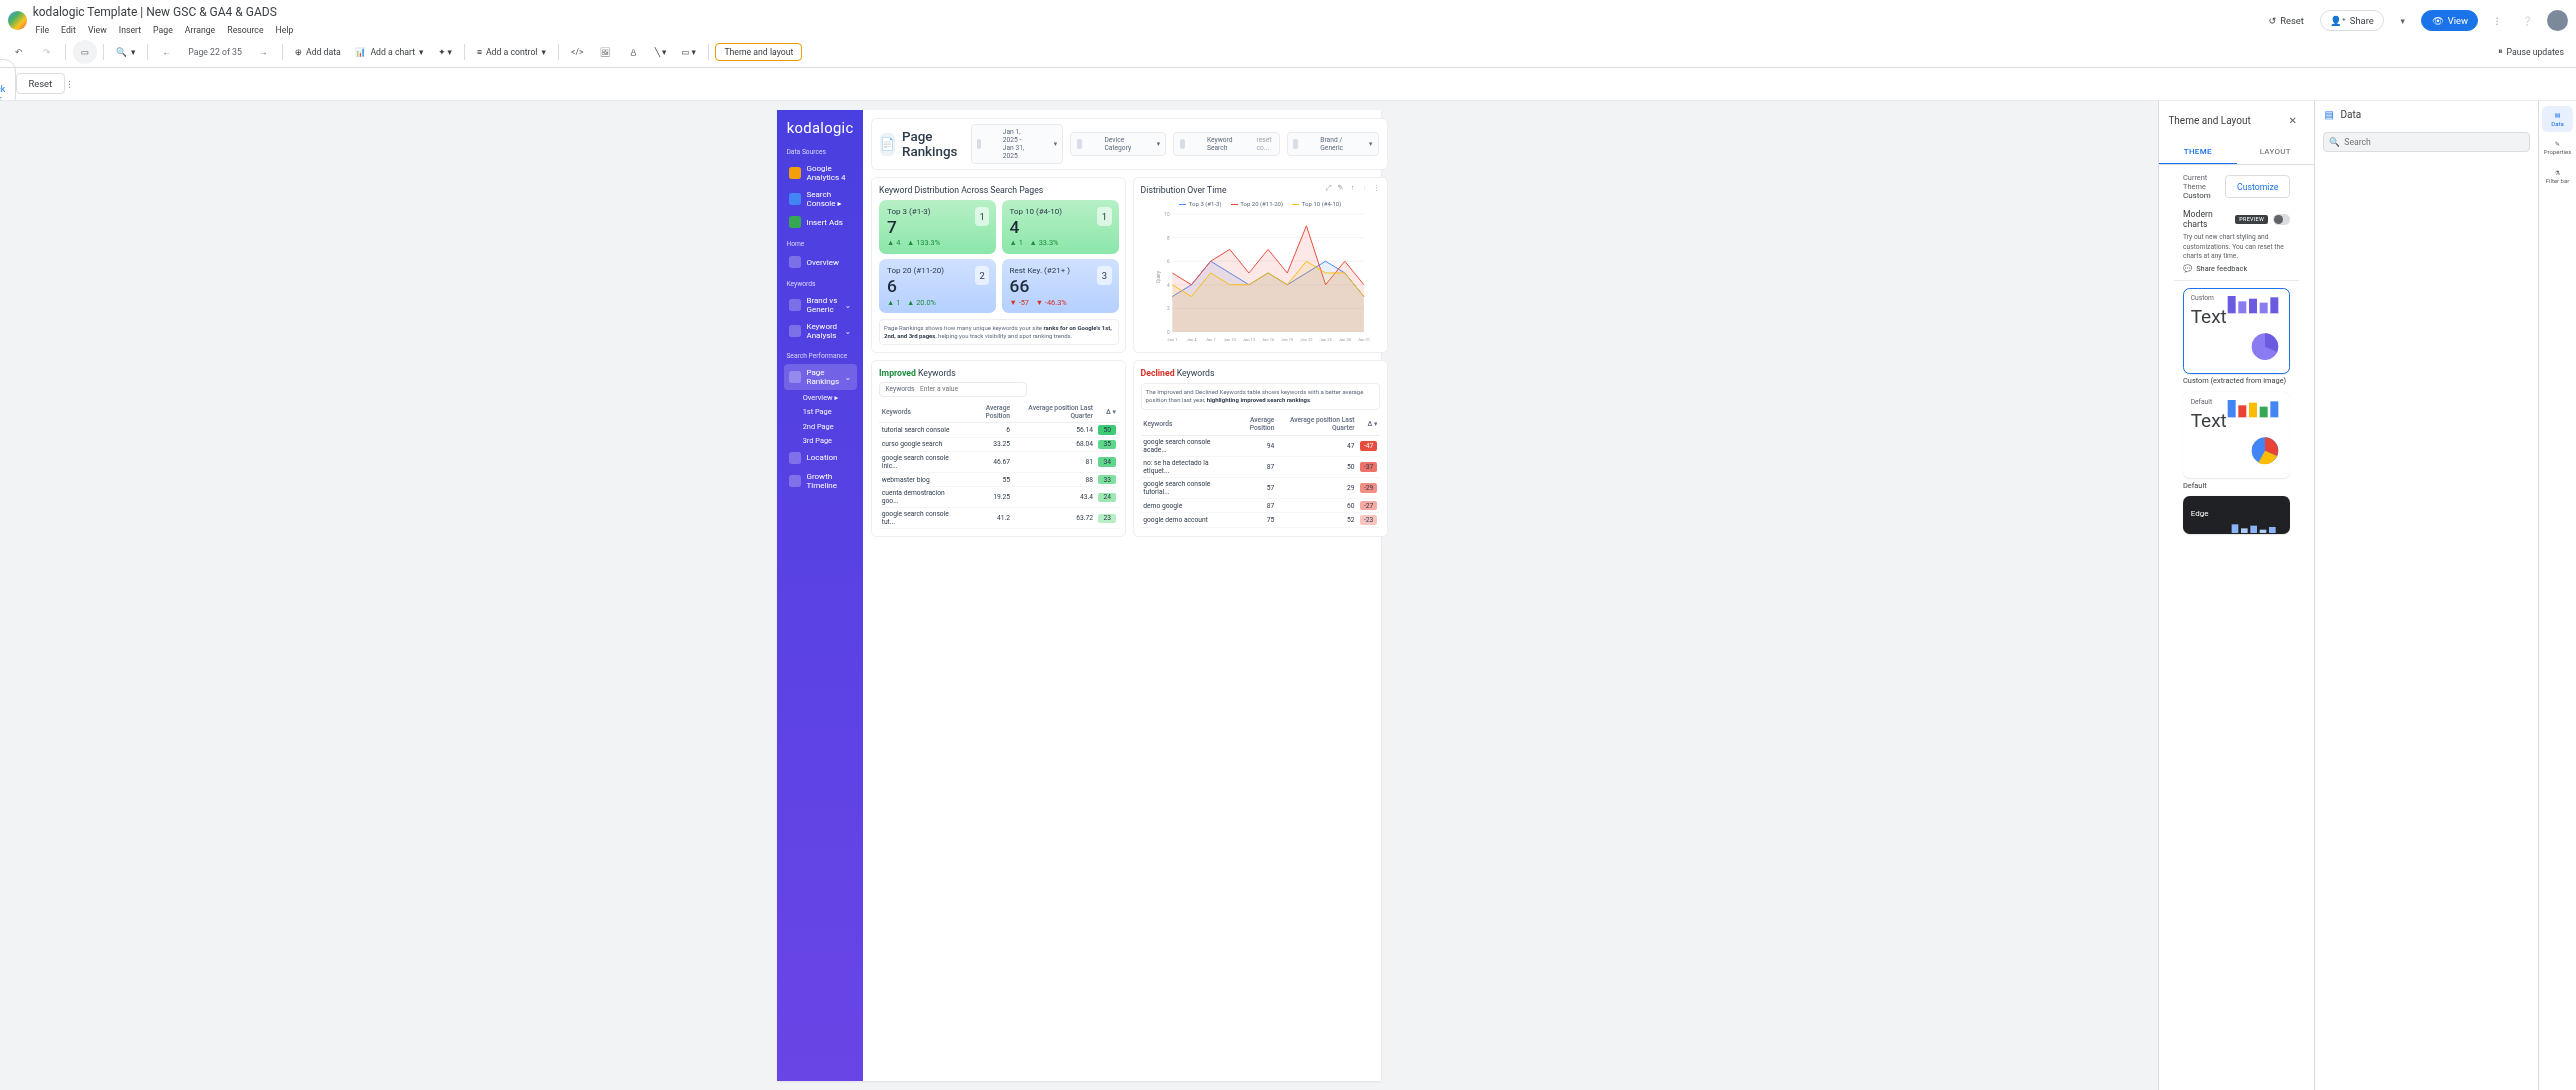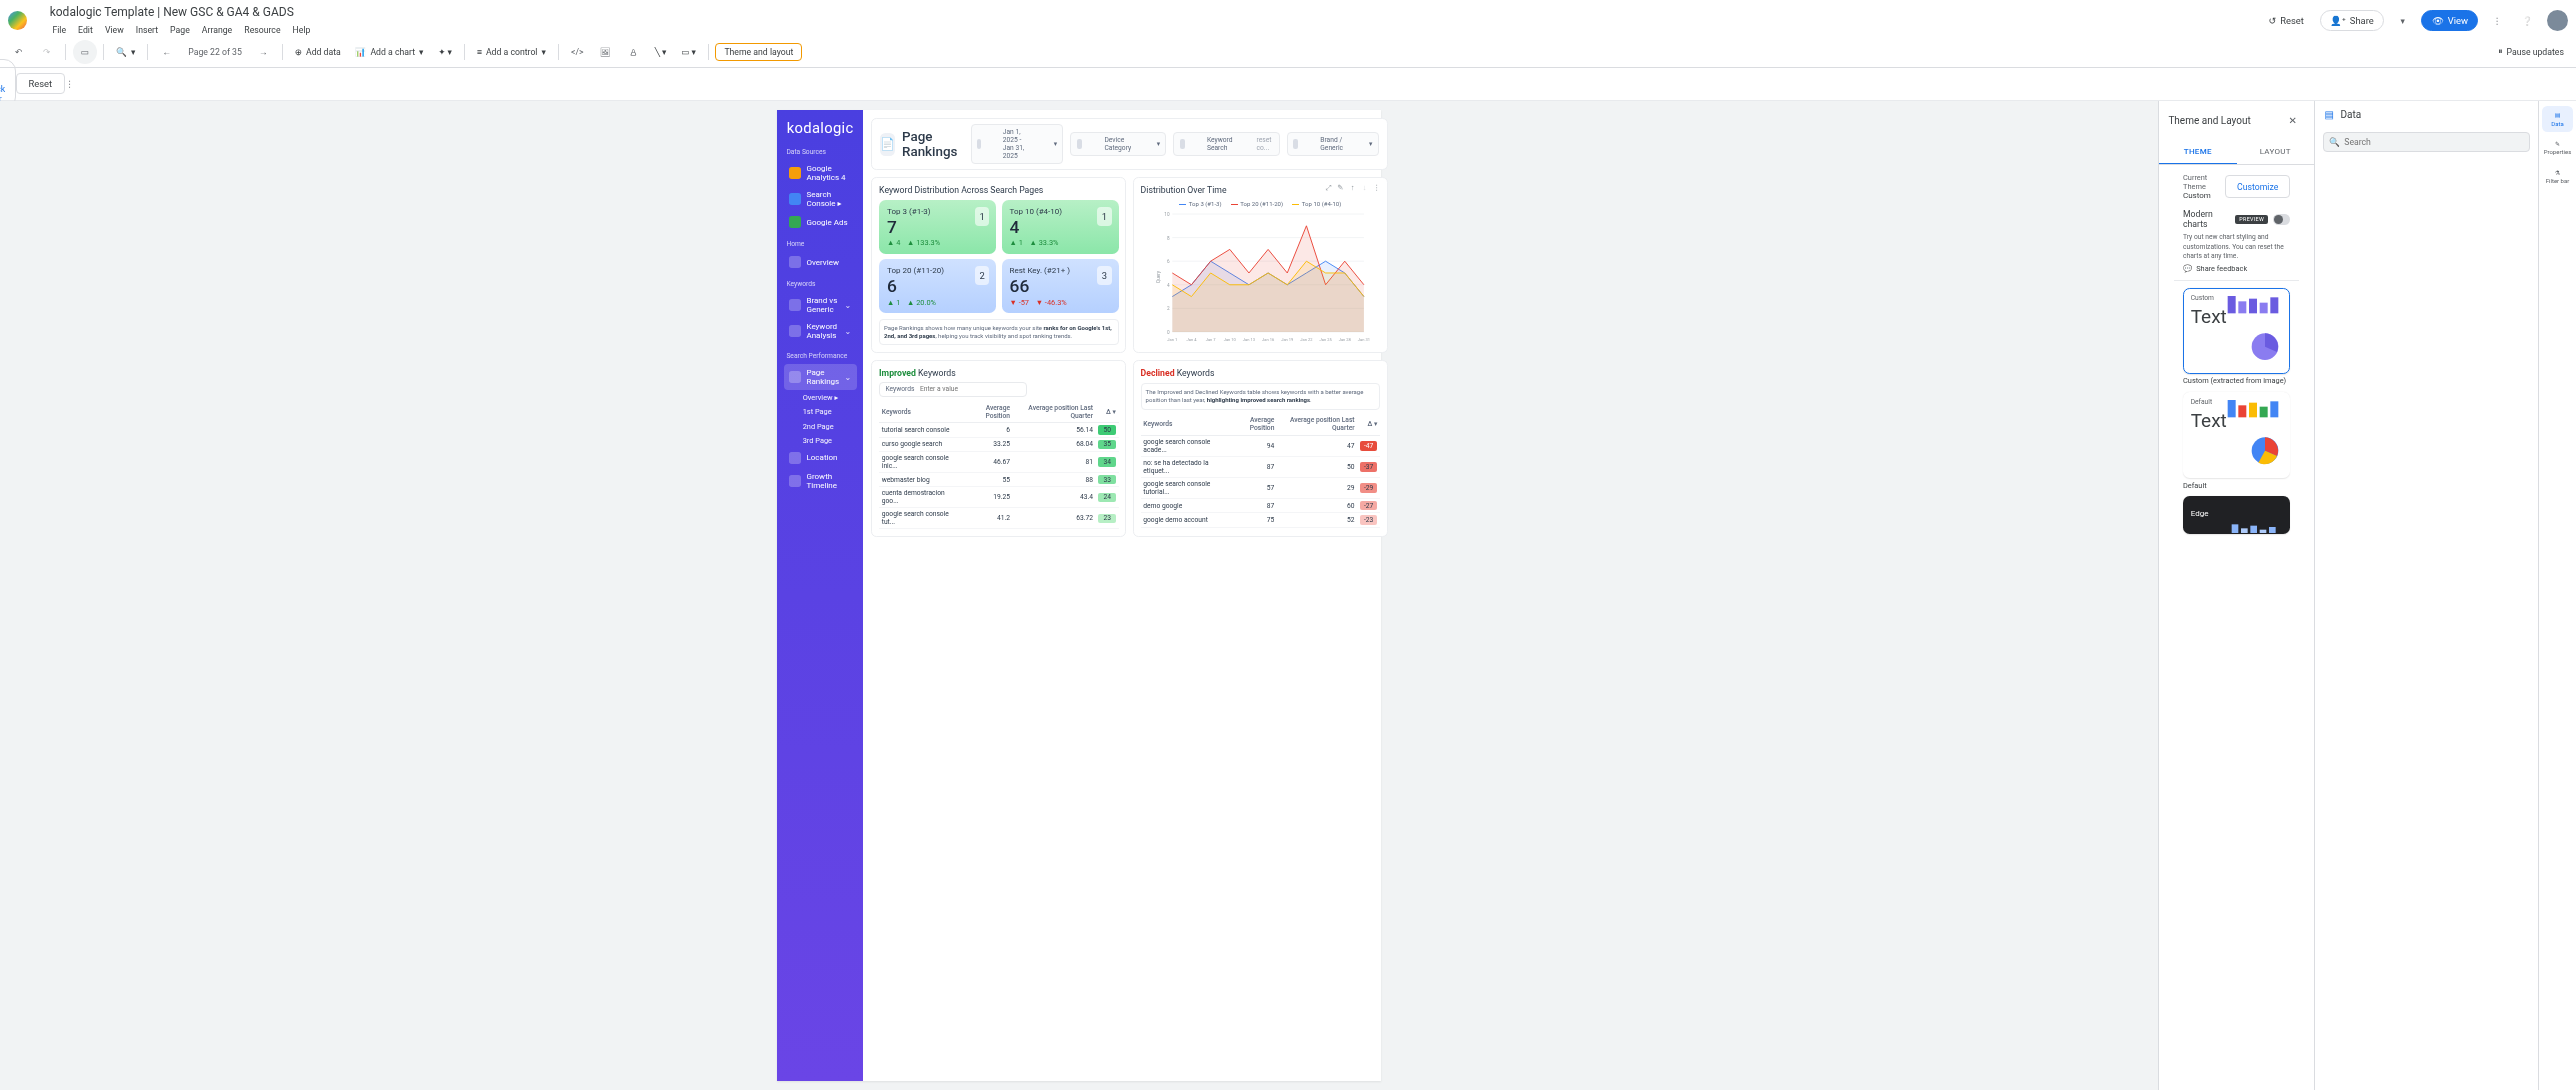--- a/index.html
+++ b/index.html
@@ -1,20 +1,20 @@
 <!DOCTYPE html>
 <html style="font-size:10.7px"><head>
 <meta charset="utf-8">
 <style>
 *{box-sizing:border-box;margin:0;padding:0;font-family:"Google Sans",Roboto,Arial,sans-serif}
 body{background:#fff;color:#3c4043;font-size:8.7px;overflow:hidden}
 .app{display:flex;flex-direction:column;height:1091px;width:2576px;transform:scale(0.5);transform-origin:top left}
 @media(max-width:2576px){.app{transform:none;width:100%;height:100vh}}
 
-.hdr{display:flex;align-items:center;padding:4px 8px 0 8px;gap:20px}
+.hdr{display:flex;align-items:center;padding:4px 8px 0 8px;gap:3px}
 .logo{width:19px;height:19px;border-radius:50%;background:linear-gradient(135deg,#4285f4,#34a853,#fbbc04,#ea4335);opacity:.9}
 .title-block{flex:1}
 .doc-title{font-size:12px;color:#3c4043;padding:1.3px 2.7px}
 .menu-bar{display:flex;gap:1.3px;margin-top:1.3px}
 .menu-bar span{padding:2.7px 5.4px;font-size:8.7px;color:#3c4043;border-radius:2.7px;cursor:pointer}
 .hdr-right{display:flex;align-items:center;gap:6.7px}
 .btn{display:inline-flex;align-items:center;gap:4px;padding:4px 9.4px;border-radius:12px;border:0.7px solid #dadce0;background:#fff;font-size:9.4px;color:#3c4043;cursor:pointer}
 .btn.primary{background:#1a73e8;color:#fff;border-color:#1a73e8}
 .btn.ghost{border:none}
 .icon-btn{width:24px;height:24px;border-radius:50%;display:inline-flex;align-items:center;justify-content:center;cursor:pointer;color:#5f6368}
@@ -232,21 +232,21 @@
               <div class="side-item">
                 <span class="dot orange"></span>
                 <span>Google Analytics 4</span>
               </div>
               <div class="side-item">
                 <span class="dot blue"></span>
                 <span>Search Console ▸</span>
               </div>
               <div class="side-item">
                 <span class="dot green"></span>
-                <span>Google Ads</span>
+                <span>Insert Ads</span>
               </div>
             </div>
           <div class="side-h">Home</div>
           <div class="side-item">
               <span class="dot"></span>
               <span>Overview</span>
             </div>
           <div class="side-h">Keywords</div>
           <div class="side-item exp">
               <span class="dot"></span>

